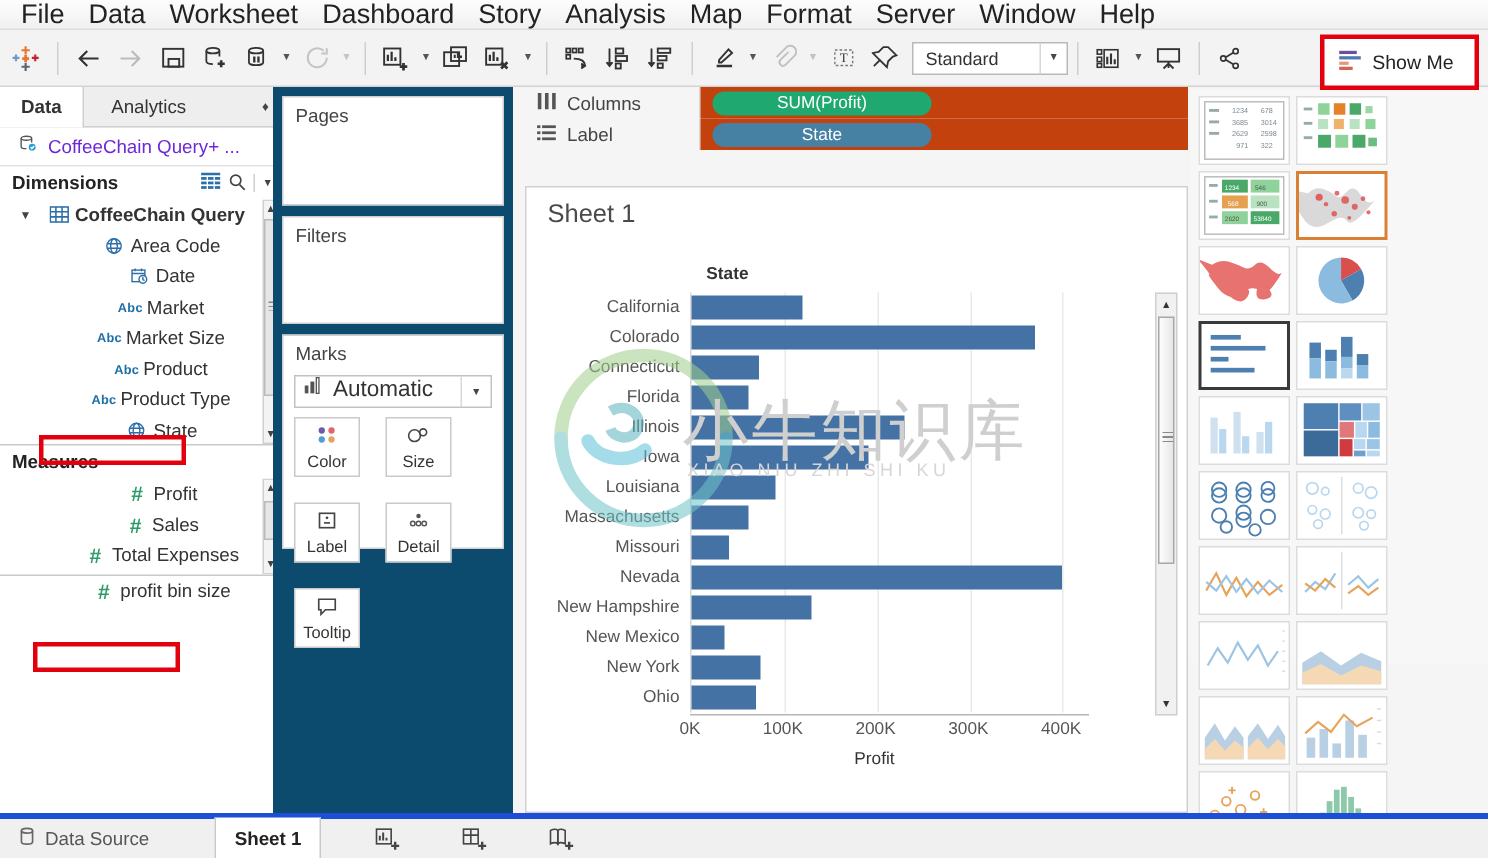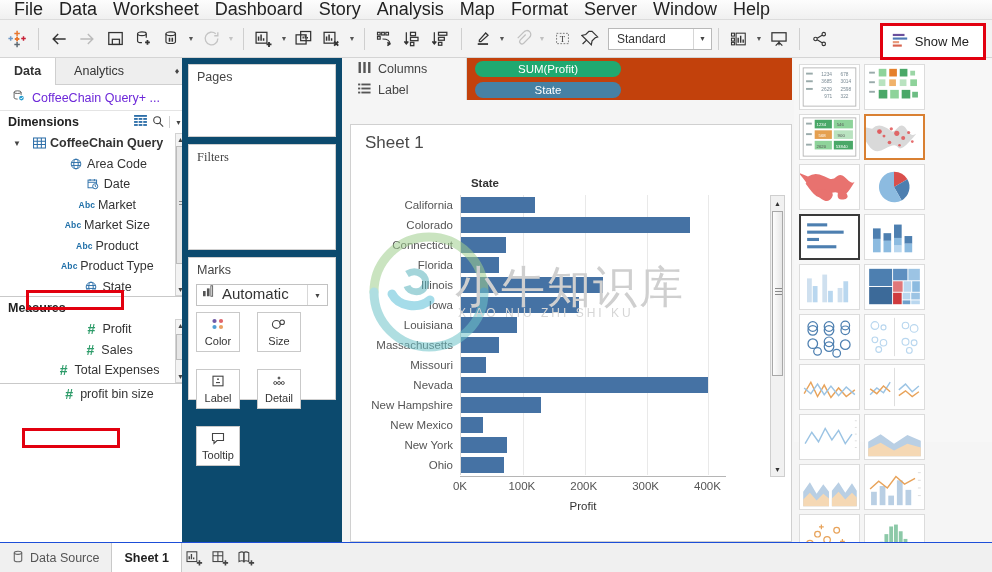--- a/index.html
+++ b/index.html
@@ -109,21 +109,21 @@
 
   
   .showme-panel { position:absolute; right:0; top:60px; width:198px; height:382px; background:#f7f7f7; padding:4px 5px; }
   .sm-grid { display:flex; flex-wrap:wrap; gap:4px; }
   .sm-cell { width:61px; height:46px; background:#fff; border:1px solid #dcdcdc; position:relative; overflow:hidden; }
   .sm-cell.sel-orange { border:2px solid #d98032; }
   .sm-cell.sel-dark { border:2px solid #3a3a3a; }
   .sm-cell svg { display:block; width:100%; height:100%; }
 
   
-  .bottombar { position:absolute; left:0; bottom:0; width:992px; height:30px; background:#f0f0f0; border-top:1px solid #1d4ed8; display:flex; align-items:center; }
+  .bottombar { position:absolute; left:0; bottom:0; width:992px; height:30px; background:#f0f0f0; border-top:4px solid #1d4ed8; display:flex; align-items:center;gap:32px; }
   .btab { height:29px; display:flex; align-items:center; gap:6px; padding:0 12px; font-size:12.5px; color:#555; }
   .btab.active { background:#fff; font-weight:bold; color:#222; border-left:1px solid #c9c9c9; border-right:1px solid #c9c9c9;}
   .btab-ic { width:26px; height:29px; display:flex; align-items:center; justify-content:center;}
 
   
   .wm { position:absolute; left:352px; top:232px; width:320px; height:120px; pointer-events:none; opacity:.55; }
   .wm-txt { position:absolute; left:455px; top:258px; font-size:44px; color:#cfcfcf; letter-spacing:2px; font-family:"DejaVu Sans", sans-serif;}
   .wm-sub { position:absolute; left:458px; top:306px; font-size:12px; color:#d6d6d6; letter-spacing:3px;}
 </style>
 </head>
@@ -478,21 +478,21 @@
     </div>
 
     <div class="hl-box" style="left:26px; top:232px; width:98px; height:20px;"></div>
     <div class="hl-box" style="left:22px; top:370px; width:98px; height:20px;"></div>
   </div>
 
   <div class="cardcol">
     <div class="card" style="height:73px;">
       <div class="ctitle">Pages</div>
     </div>
-    <div class="card" style="height:106px;font-family:Liberation Serif, serif;">
+    <div class="card" style="height:72px;">
       <div class="ctitle">Filters</div>
     </div>
     <div class="card" style="height:143px;">
       <div class="ctitle">Marks</div>
       <div class="marks-type">
         <span style="padding-left:6px;display:flex;align-items:center">
           <svg width="14" height="12" viewBox="0 0 16 12" fill="#555">
             <rect x="0" y="6" width="3" height="6"></rect>
               <rect x="4.5" y="3" width="3" height="9"></rect>
             <rect x="9" y="0" width="2" height="12" fill="none" stroke="#555" stroke-width="1"></rect>

